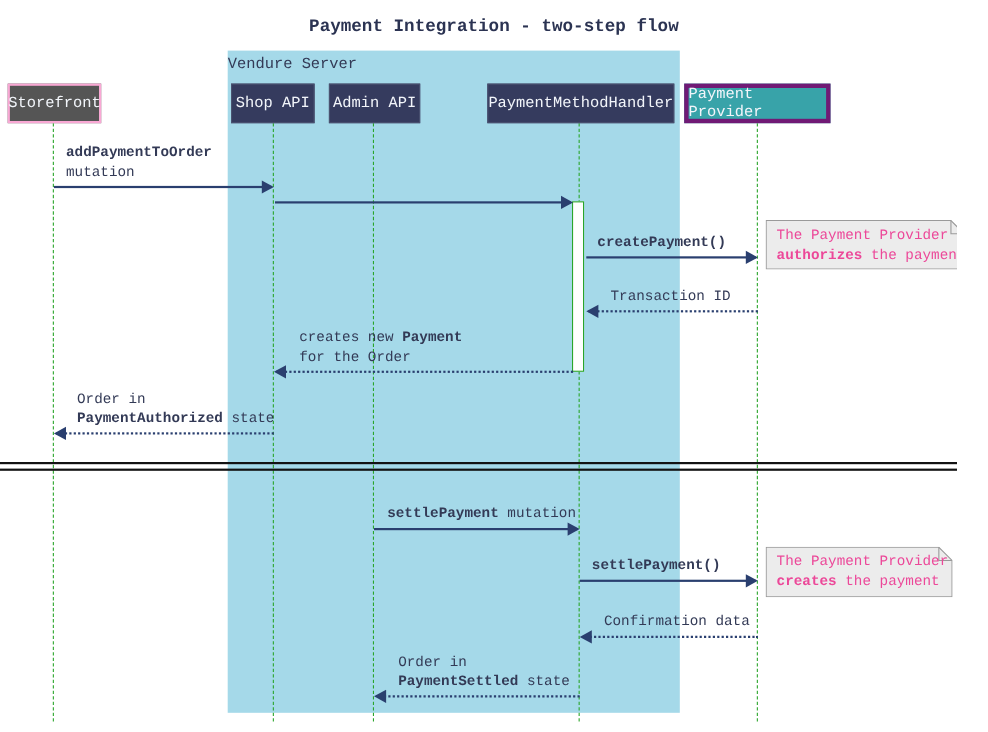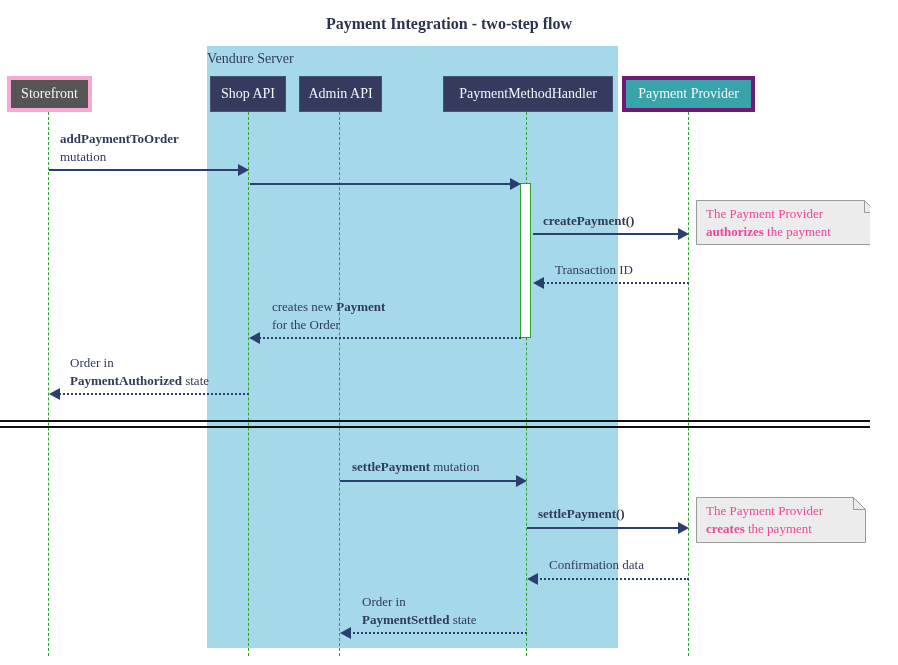--- a/index.html
+++ b/index.html
@@ -1,18 +1,18 @@
 <!DOCTYPE html>
 <html style="--frame-bg: #a5d9e9; --participant-bg: #353b5e; --storefront-bg: #555555; --provider-bg: #38a3a9; --arrow: #2a3f6f; --lifeline: #2aa52a; --note-bg: #ececec;"><head>
 <meta charset="utf-8">
 <style>
   html,body{margin:0;padding:0;background:#ffffff;}
   #diagram{
     position:relative;width:870px;height:665px;overflow:hidden;
-    font-family:Liberation Serif, serif;
+    font-family:Liberation Mono, monospace;
     color:#333a56;
   }
   .title{
     position:absolute;top:15px;left:0;width:898px;text-align:center;
     font-size:16px;font-weight:bold;color:#2b3352;
   }
   .frame{
     position:absolute;left:207px;top:46px;width:411px;height:602px;
     background:var(--frame-bg,#a5d9e9);
   }
@@ -23,21 +23,21 @@
   .lifeline{
     position:absolute;width:0;top:112px;height:544px;
     border-left:1px dashed var(--lifeline,#2aa52a);
   }
   .participant{
     position:absolute;top:76px;height:36px;box-sizing:border-box;
     display:flex;align-items:center;justify-content:center;
     font-size:14px;color:#f2f5fa;
   }
   .p-navy{background:var(--participant-bg,#353b5e);border:1px solid #4a5270;}
-  .p-gray{background:var(--storefront-bg,#555555);border:4px solid #f9a8d4;}
+  .p-gray{background:var(--storefront-bg,#555555);border:2px solid #f9a8d4;}
   .p-teal{background:var(--provider-bg,#38a3a9);border:4px solid #701a75;}
   .activation{
     position:absolute;left:520px;top:183px;width:11px;height:155px;
     background:#fefefe;border:1px solid var(--lifeline,#2aa52a);box-sizing:border-box;
   }
   .arrow{position:absolute;height:0;border-top:2px solid var(--arrow,#2a3f6f);}
   .arrow.dotted{border-top:2px dotted var(--arrow,#2a3f6f);}
   .head-r{position:absolute;right:-2px;top:-7px;width:0;height:0;
     border-left:11px solid var(--arrow,#2a3f6f);
     border-top:6px solid transparent;border-bottom:6px solid transparent;}

